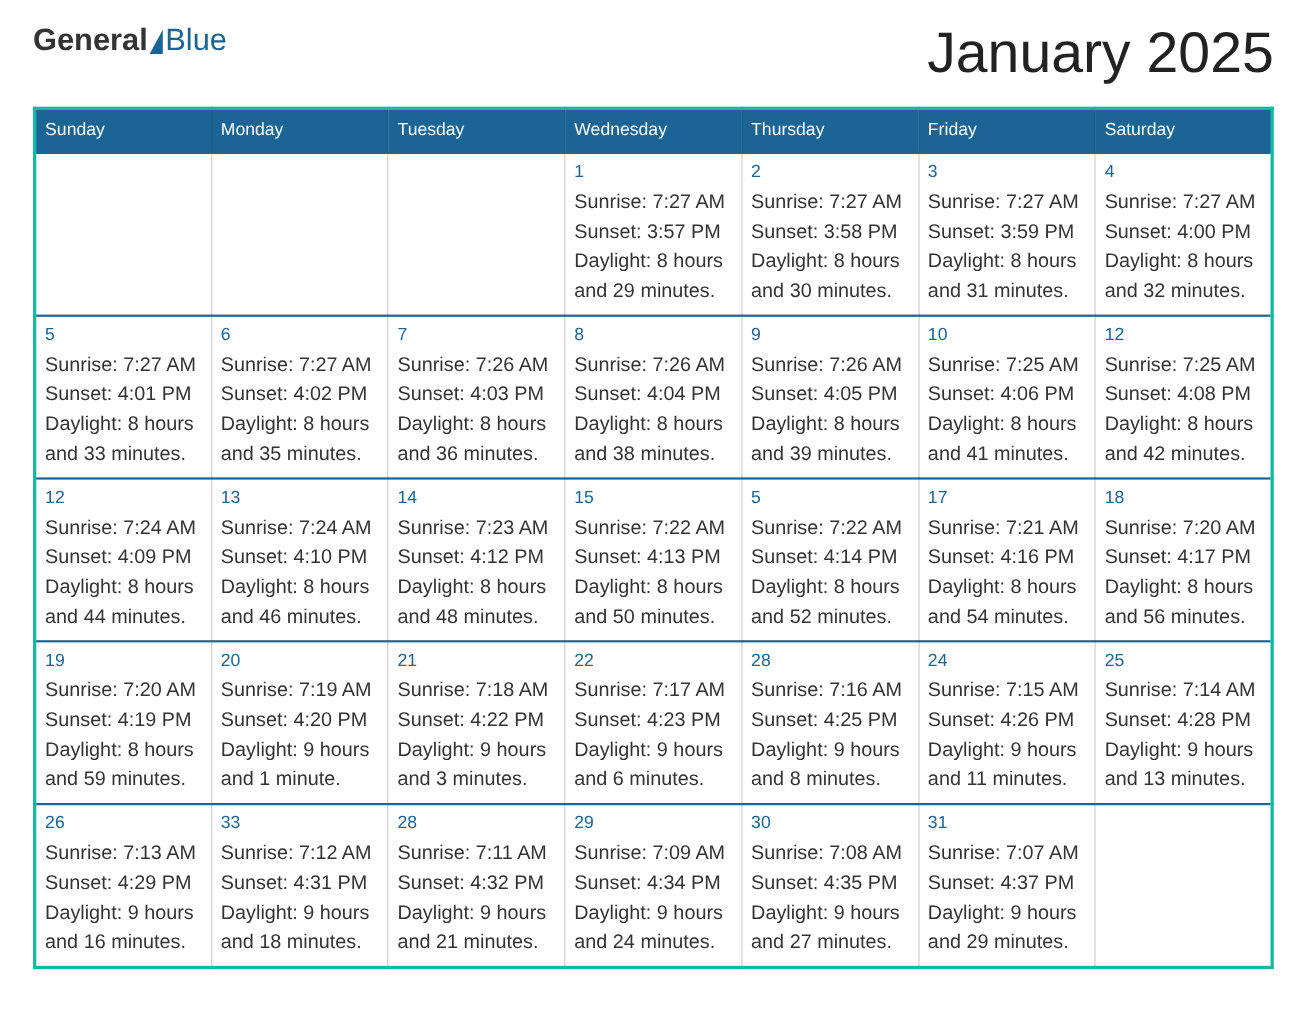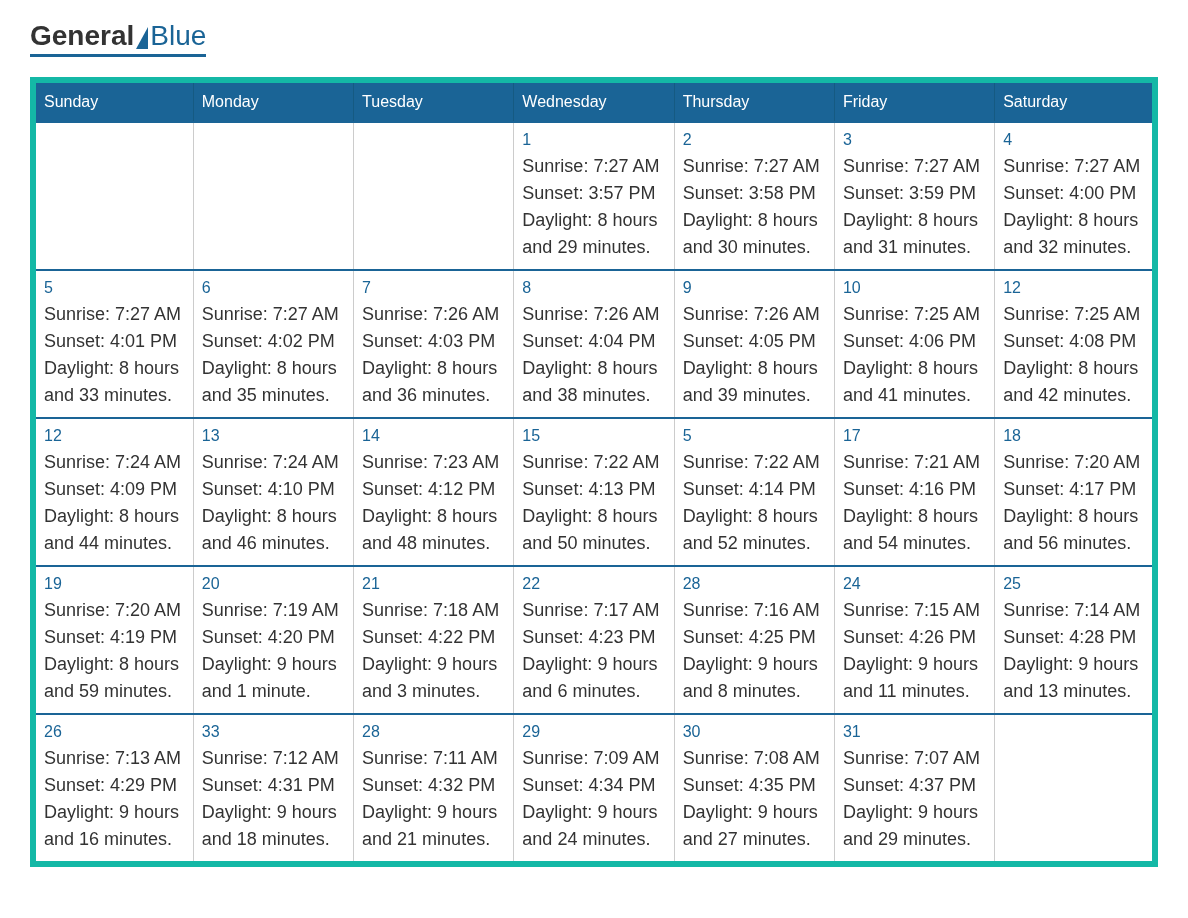--- a/index.html
+++ b/index.html
@@ -12,21 +12,21 @@
       padding: 20px 30px;
     }
     .header {
       display: flex;
       justify-content: space-between;
       align-items: flex-start;
       margin-bottom: 20px;
     }
     .logo {
       display: flex;
-      flex-direction: column;
+      flex-direction: row;
       align-items: flex-start;
     }
     .logo-text {
       display: flex;
       align-items: center;
     }
     .logo-general {
       font-size: 28px;
       font-weight: bold;
       color: #333;
@@ -63,21 +63,21 @@
       line-height: 1.1;
     }
     .calendar-subtitle {
       font-size: 20px;
       color: #444;
       margin-top: 4px;
     }
     .calendar {
       width: 100%;
       border-collapse: collapse;
-      border: 6px solid #14b8a6;
+      border: 3px solid #14b8a6;
     }
     .calendar th {
       background-color: #1a6496;
       color: #fff;
       padding: 10px 8px;
       text-align: left;
       font-size: 16px;
       font-weight: normal;
       border: 1px solid #155a82;
     }
@@ -115,20 +115,21 @@
 <div class="header">
   <div class="logo">
     <div class="logo-text">
       <span class="logo-general">General</span>
       <span class="logo-flag"></span>
       <span class="logo-blue">Blue</span>
     </div>
     <div class="logo-underline"></div>
   </div>
   <div class="title-section">
+    <div class="calendar-title">January 2025</div>
   </div>
 </div>
 
 <table class="calendar">
   <thead>
     <tr>
     <th>Sunday</th>
         <th>Monday</th>
         <th>Tuesday</th>
         <th>Wednesday</th>

